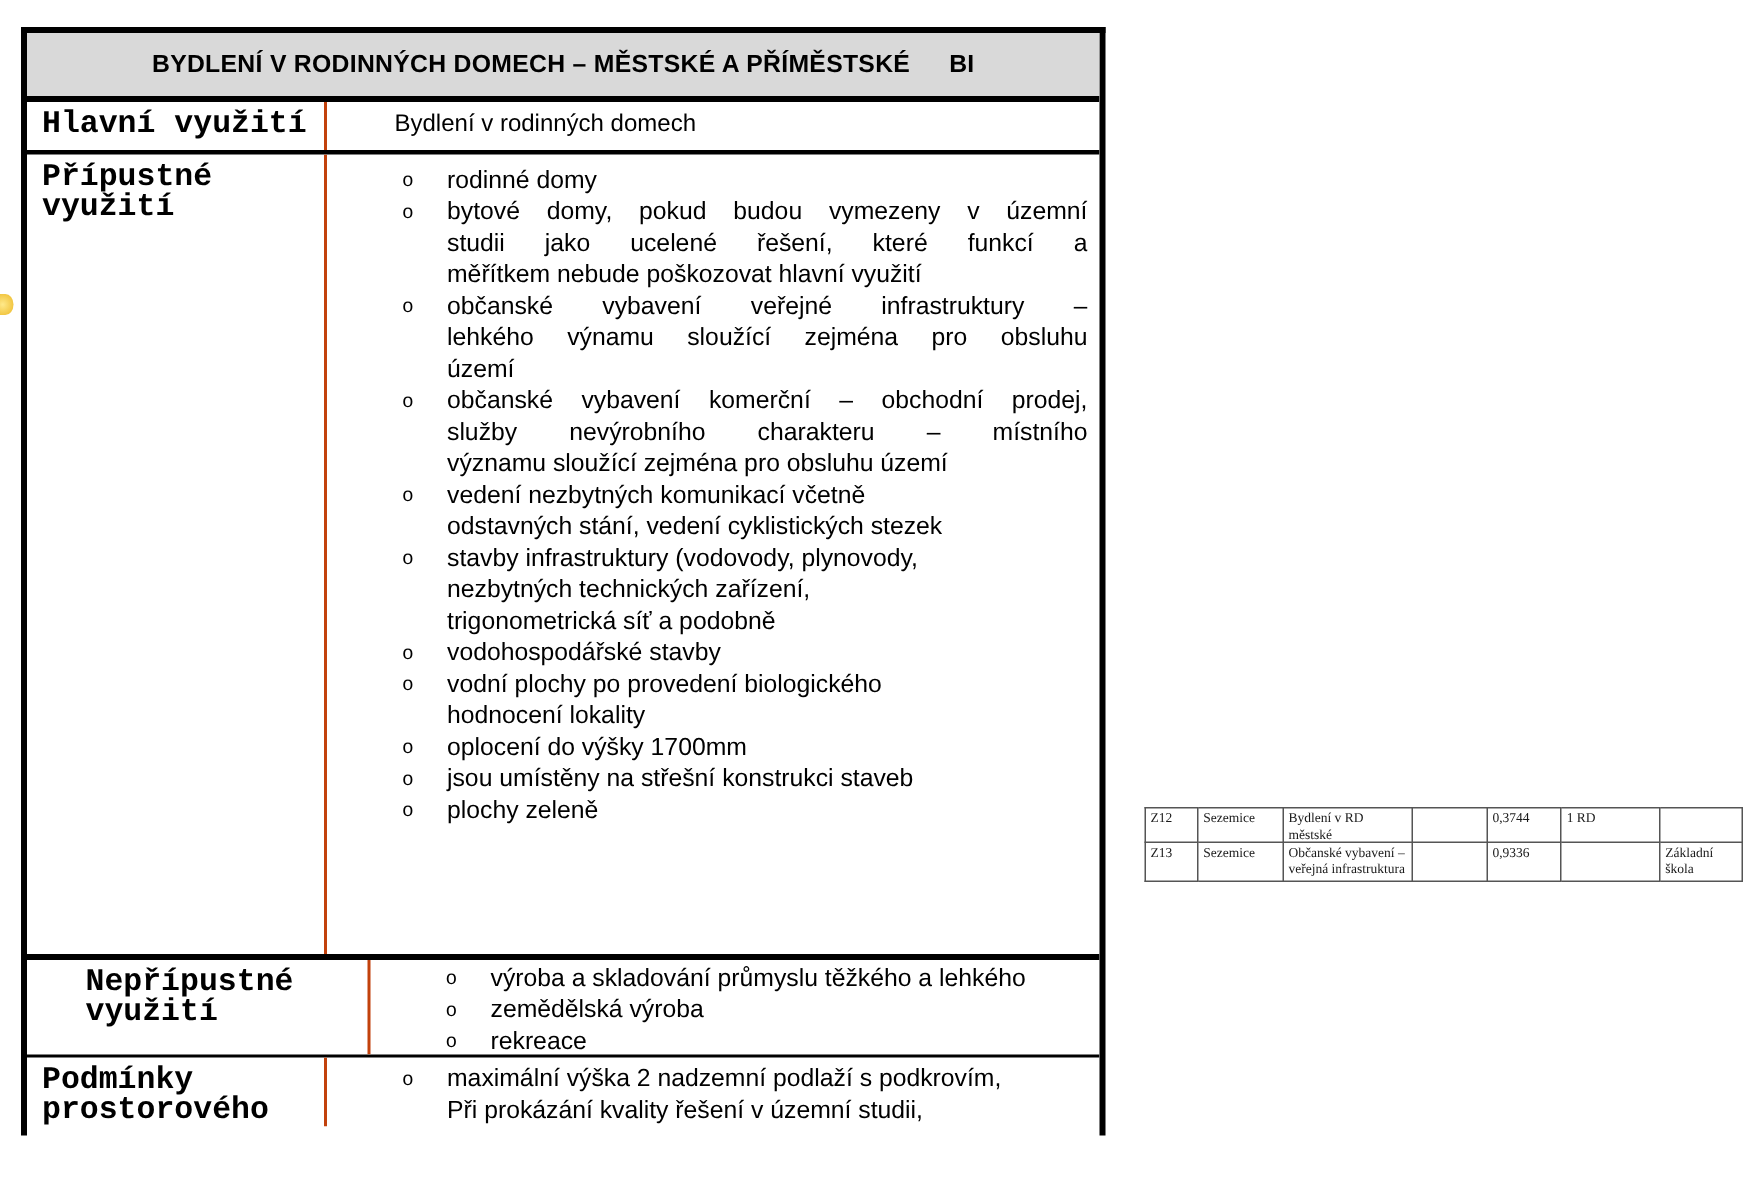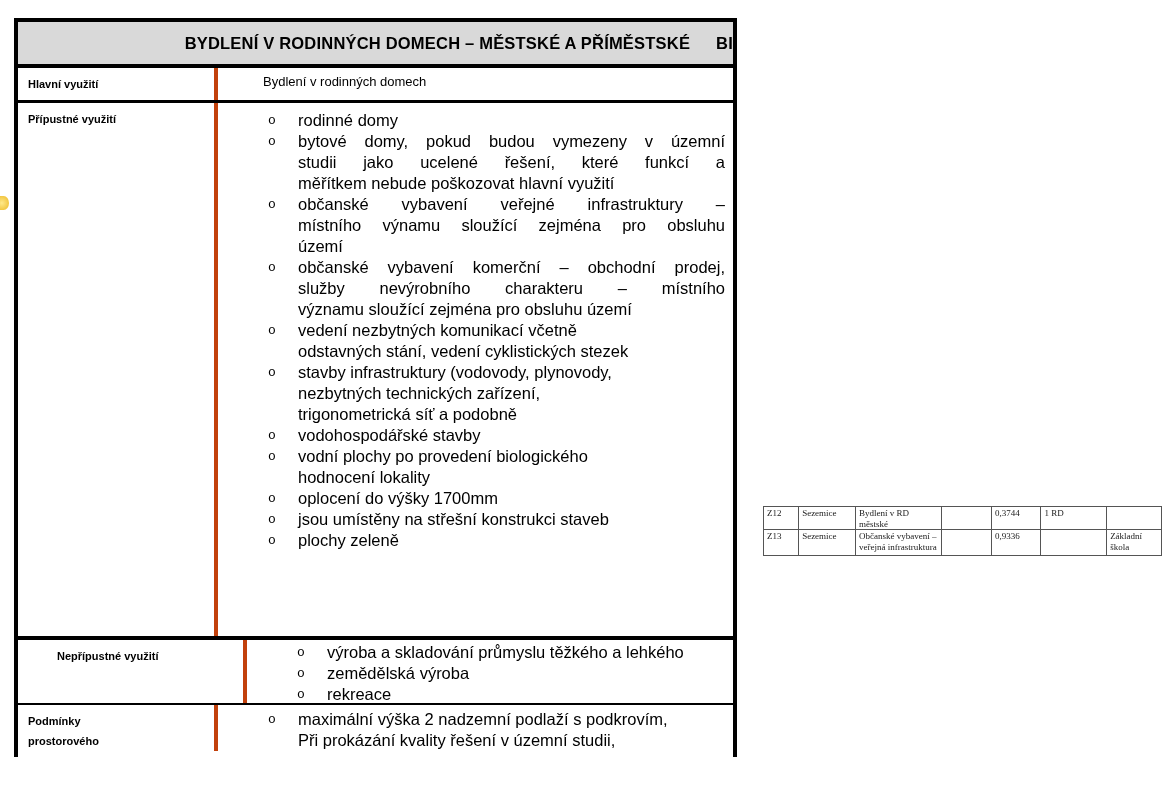--- a/index.html
+++ b/index.html
@@ -15,55 +15,55 @@
     border-radius:0 60% 60% 0 / 0 50% 50% 0;
   }
   
   .main-table{
     position:absolute;left:14px;top:18px;width:723px;height:739px;
     border:4px solid #000;border-bottom:none;box-sizing:border-box;
     background:#fff;overflow:hidden;
   }
   .title-row{
     height:42px;border-bottom:4px solid #000;background:#d9d9d9;
-    display:flex;align-items:center;justify-content:flex-end;
+    display:flex;align-items:center;justify-content:center;
     font-weight:bold;font-size:16.5px;letter-spacing:.2px;white-space:nowrap;
   }
   .title-row .code{margin-left:26px;}
   .row{display:flex;overflow:hidden;box-sizing:border-box;}
   .row .label{
-    width:200px;flex:0 0 200px;border-right:4px solid #c2410c;box-sizing:border-box;
-    font-weight:bold;font-size:11px;line-height:20px;
-    padding:6px 0 0 10px;white-space:pre-line;
+    width:200px;flex:0 0 200px;border-right:2px solid #c2410c;box-sizing:border-box;
+    font-weight:bold;font-size:21px;line-height:20px;
+    padding:6px 0 0 10px;white-space:pre-line;font-family:Liberation Mono, monospace;
   }
   .row .content{flex:1;box-sizing:border-box;overflow:hidden;}
   .row0{height:35px;border-bottom:3px solid #000;}
   .row1{height:537px;border-bottom:4px solid #000;}
   .row2{height:65px;border-bottom:2px solid #000;padding-left:29px;}
   .row3{height:46px;}
-  .row0 .content{padding:6px 0 0 45px;font-size:13px;}
+  .row0 .content{padding:6px 0 0 45px;font-size:16px;}
   .row1 .content{padding-top:7px;}
   .row2 .content{padding-top:2px;}
   .row3 .content{padding-top:4px;}
   .item{display:flex;}
   .item .bullet{
     flex:0 0 30px;margin-left:50px;font-size:13px;line-height:21px;
     font-family:"Liberation Mono","DejaVu Sans Mono",monospace;
   }
   .item .lines{width:427px;font-size:16.5px;}
   .item .lines .ln{line-height:21px;white-space:nowrap;}
   .item .lines .ln.j{
     text-align:justify;white-space:normal;
     
   }
   .item .lines .ln.j::after{content:"";display:inline-block;width:100%;}
   .item .lines .ln.j{height:21px;overflow:hidden;word-spacing:.05em;}
   
   .side-table{
-    position:absolute;left:763px;top:506px;border-collapse:collapse;
+    position:absolute;left:763px;top:538px;border-collapse:collapse;
     font-family:"Liberation Serif","DejaVu Serif",serif;font-size:9px;
     color:#1a1a1a;table-layout:fixed;
   }
   .side-table td{
     border:1px solid #555;vertical-align:top;padding:1px 3px 0 3px;
     line-height:10.5px;white-space:pre-line;overflow:hidden;
   }
   .side-table tr.r0 td{height:21px;}
   .side-table tr.r1 td{height:24px;}
 </style>
@@ -96,21 +96,21 @@
             <div class="lines">
               <div class="ln j">bytové domy, pokud budou vymezeny v územní</div>
               <div class="ln j">studii jako ucelené řešení, které funkcí a</div>
               <div class="ln">měřítkem nebude poškozovat hlavní využití</div>
             </div>
           </div>
           <div class="item">
             <span class="bullet">o</span>
             <div class="lines">
               <div class="ln j">občanské vybavení veřejné infrastruktury –</div>
-              <div class="ln j">místního výnamu sloužící zejména pro obsluhu</div>
+              <div class="ln j">lehkého výnamu sloužící zejména pro obsluhu</div>
               <div class="ln">území</div>
             </div>
           </div>
           <div class="item">
             <span class="bullet">o</span>
             <div class="lines">
               <div class="ln j">občanské vybavení komerční – obchodní prodej,</div>
               <div class="ln j">služby nevýrobního charakteru – místního</div>
               <div class="ln">významu sloužící zejména pro obsluhu území</div>
             </div>

